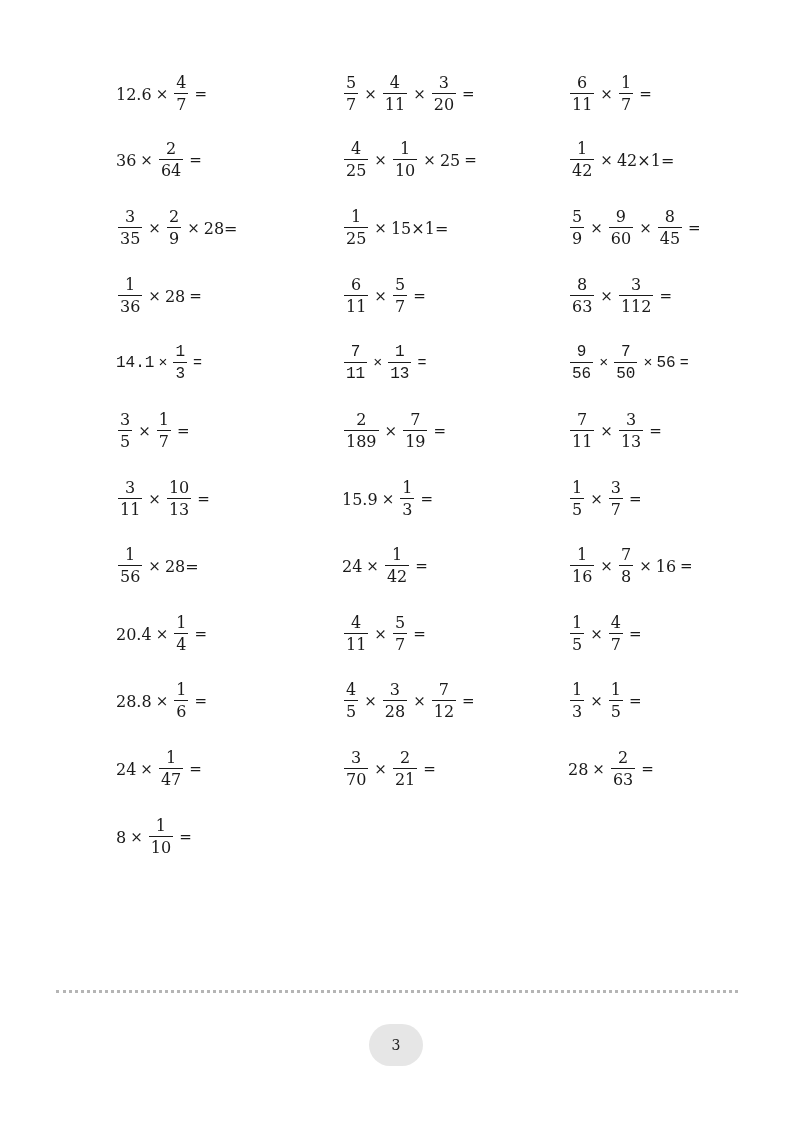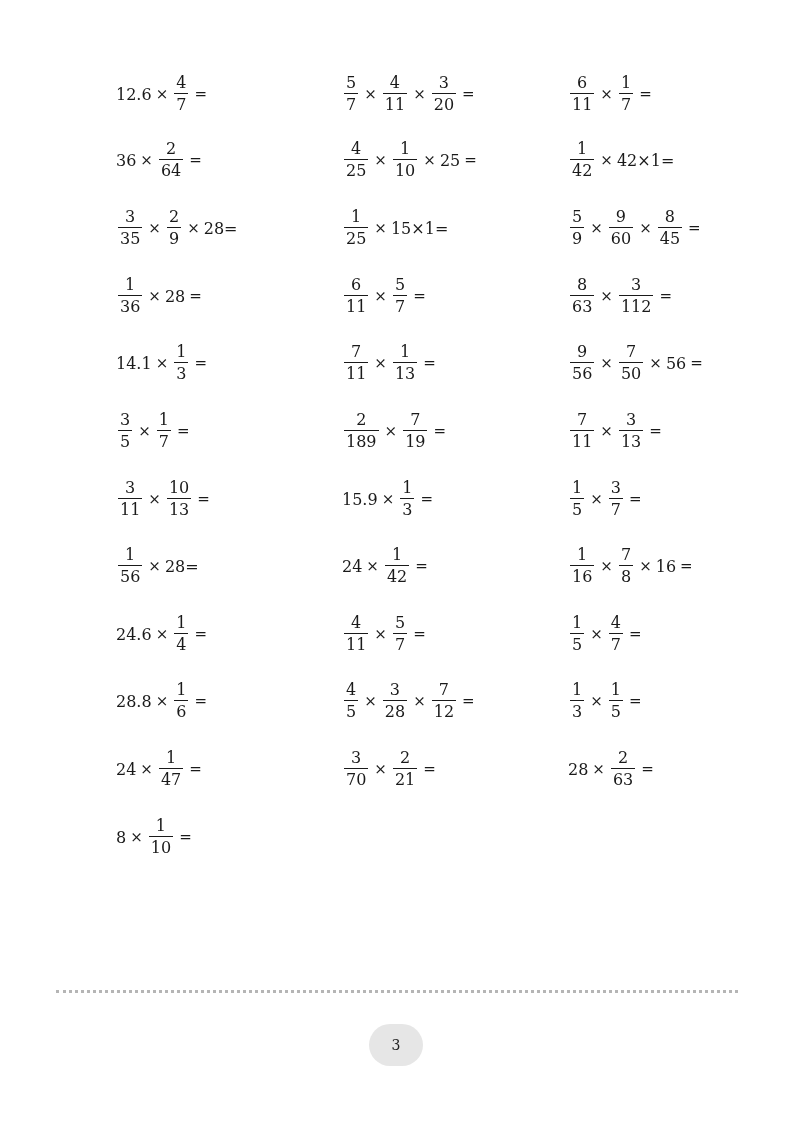--- a/index.html
+++ b/index.html
@@ -169,21 +169,21 @@
           <span class="den">63</span>
         </span>
         <span class="op">×</span>
         <span class="frac">
           <span class="num">3</span>
           <span class="den">112</span>
         </span>
         <span class="op">=</span>
       </div>
     </div>
-    <div class="row" style="top: 333px;">
+    <div class="row" style="top: 333px; font-family: Liberation Mono, monospace;">
       <div class="cell col0">
         <span class="txt">14.1</span>
         <span class="op">×</span>
         <span class="frac">
           <span class="num">1</span>
           <span class="den">3</span>
         </span>
         <span class="op">=</span>
       </div>
       <div class="cell col1">
@@ -314,21 +314,21 @@
           <span class="num">7</span>
           <span class="den">8</span>
         </span>
         <span class="op">×</span>
         <span class="txt">16</span>
         <span class="op">=</span>
       </div>
     </div>
     <div class="row" style="top: 604px;">
       <div class="cell col0">
-        <span class="txt">24.6</span>
+        <span class="txt">20.4</span>
         <span class="op">×</span>
         <span class="frac">
           <span class="num">1</span>
           <span class="den">4</span>
         </span>
         <span class="op">=</span>
       </div>
       <div class="cell col1">
         <span class="frac">
           <span class="num">4</span>

